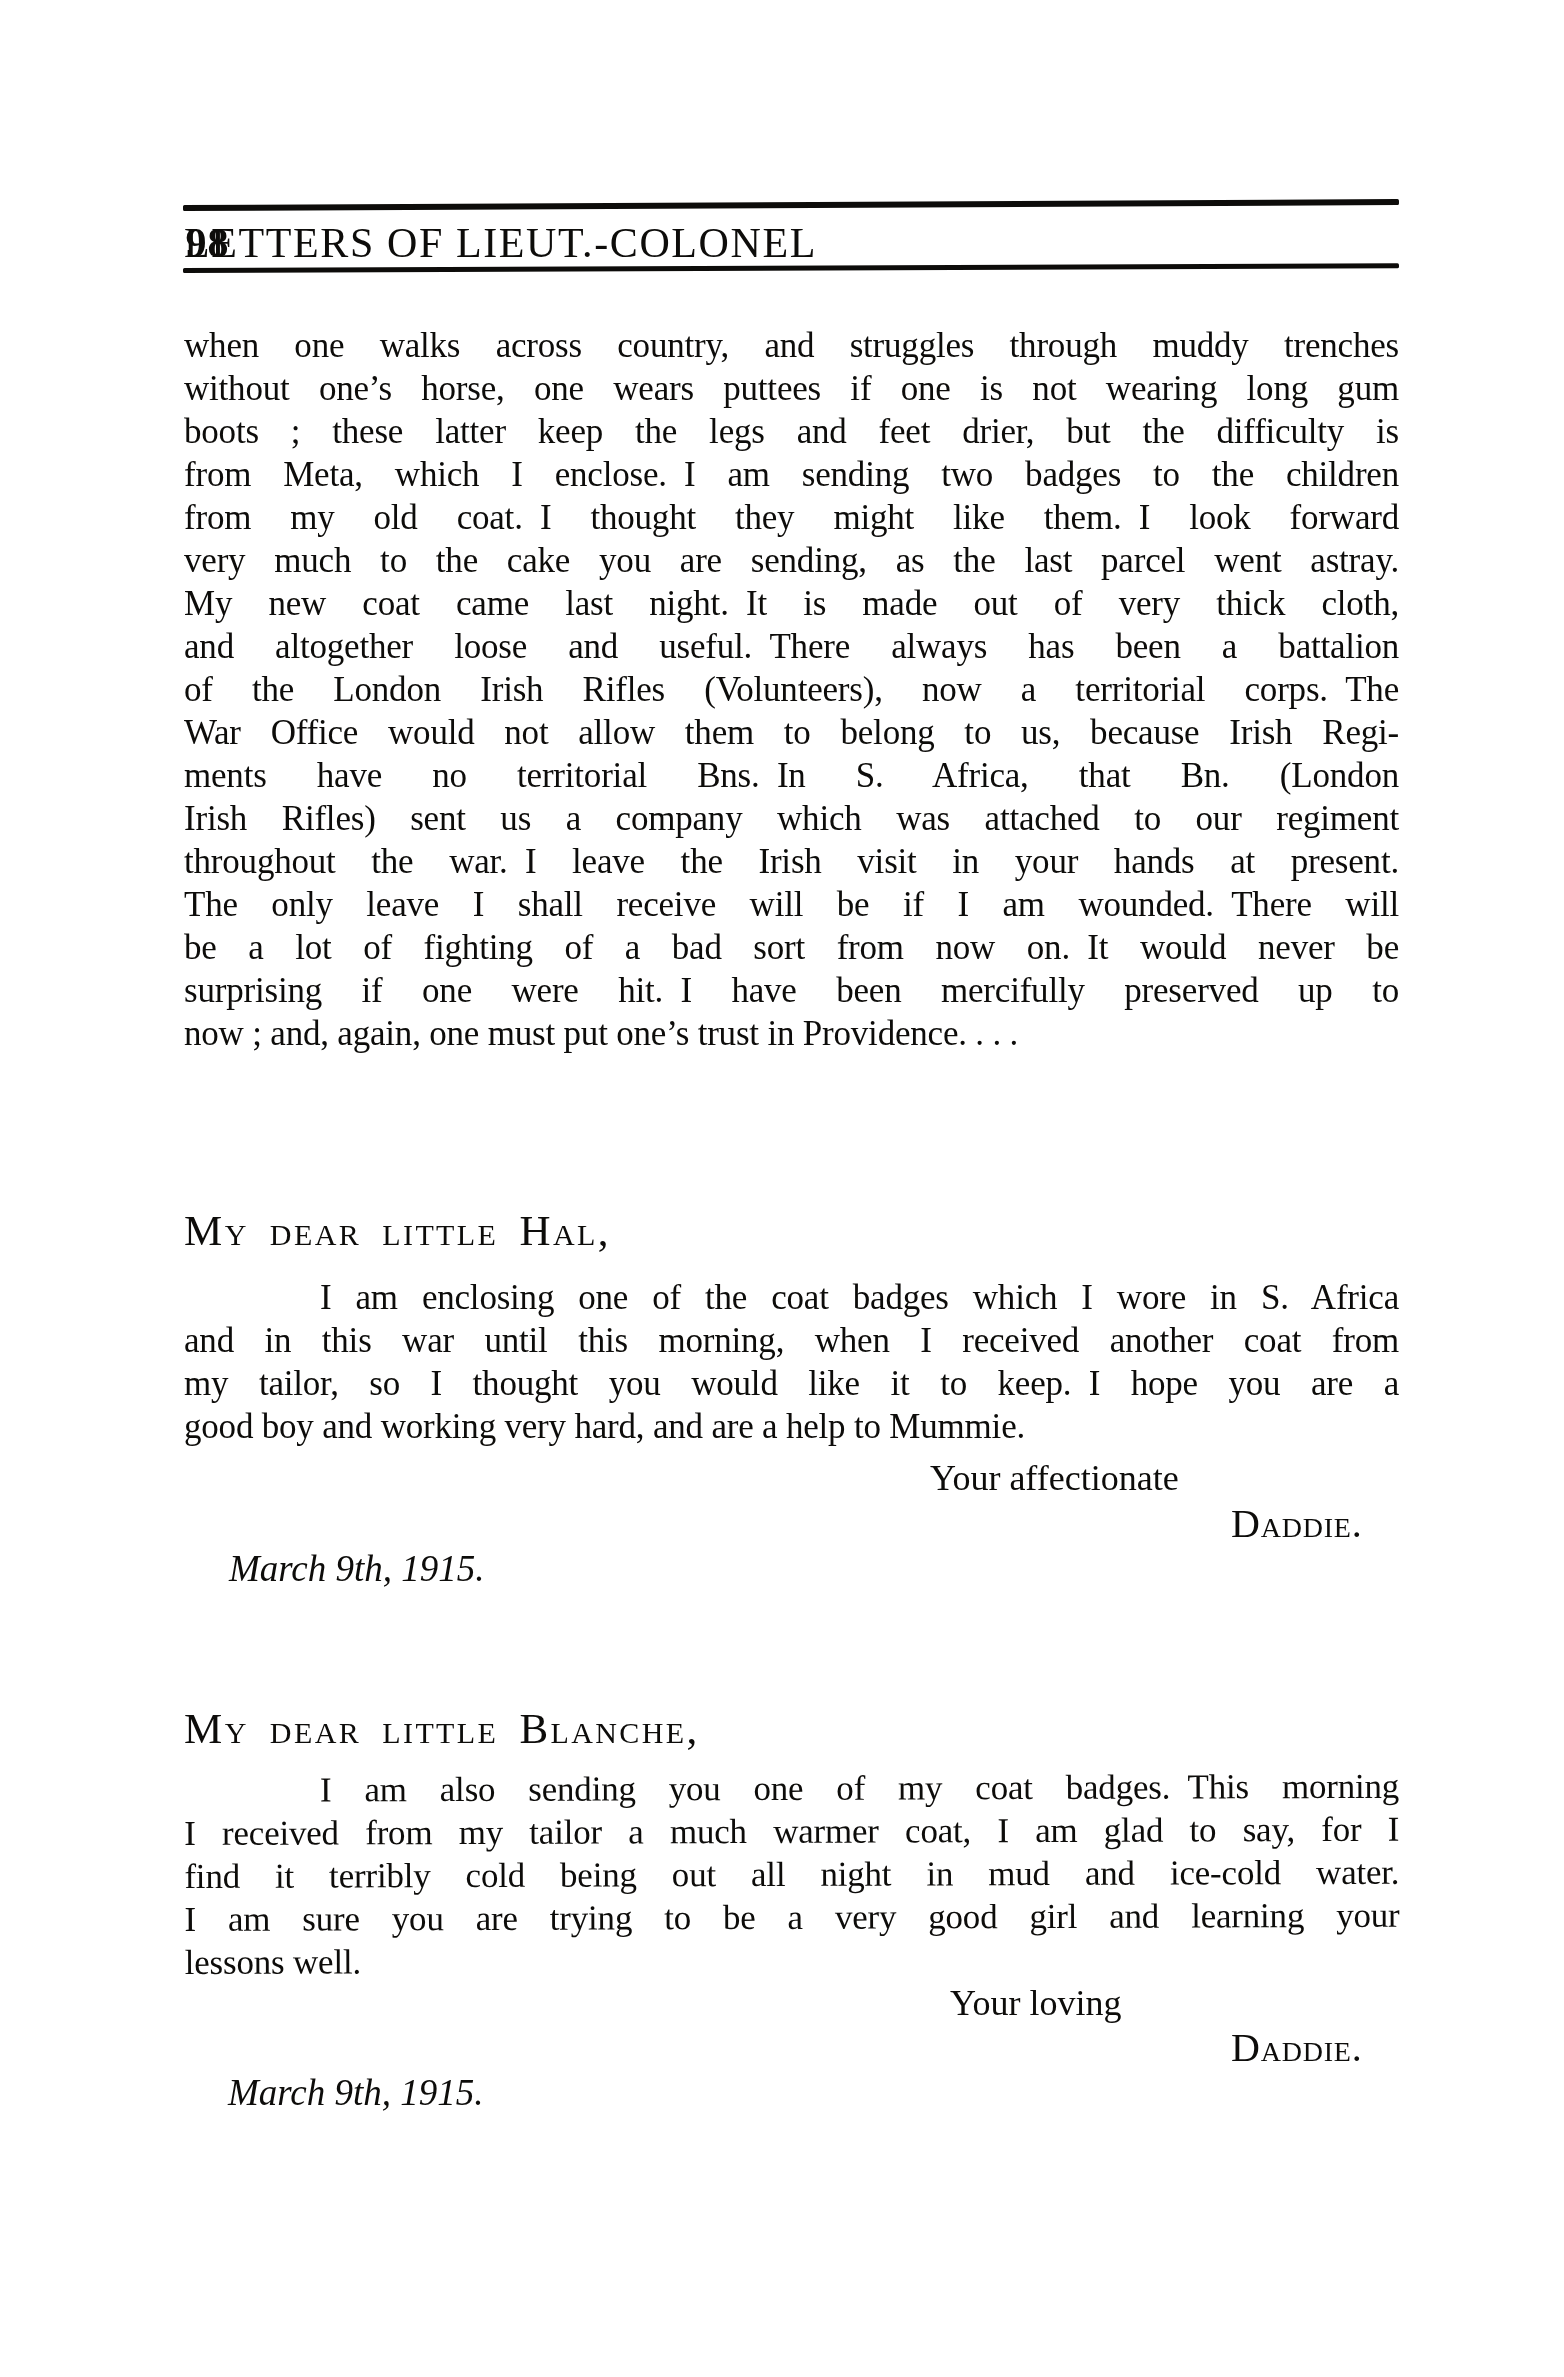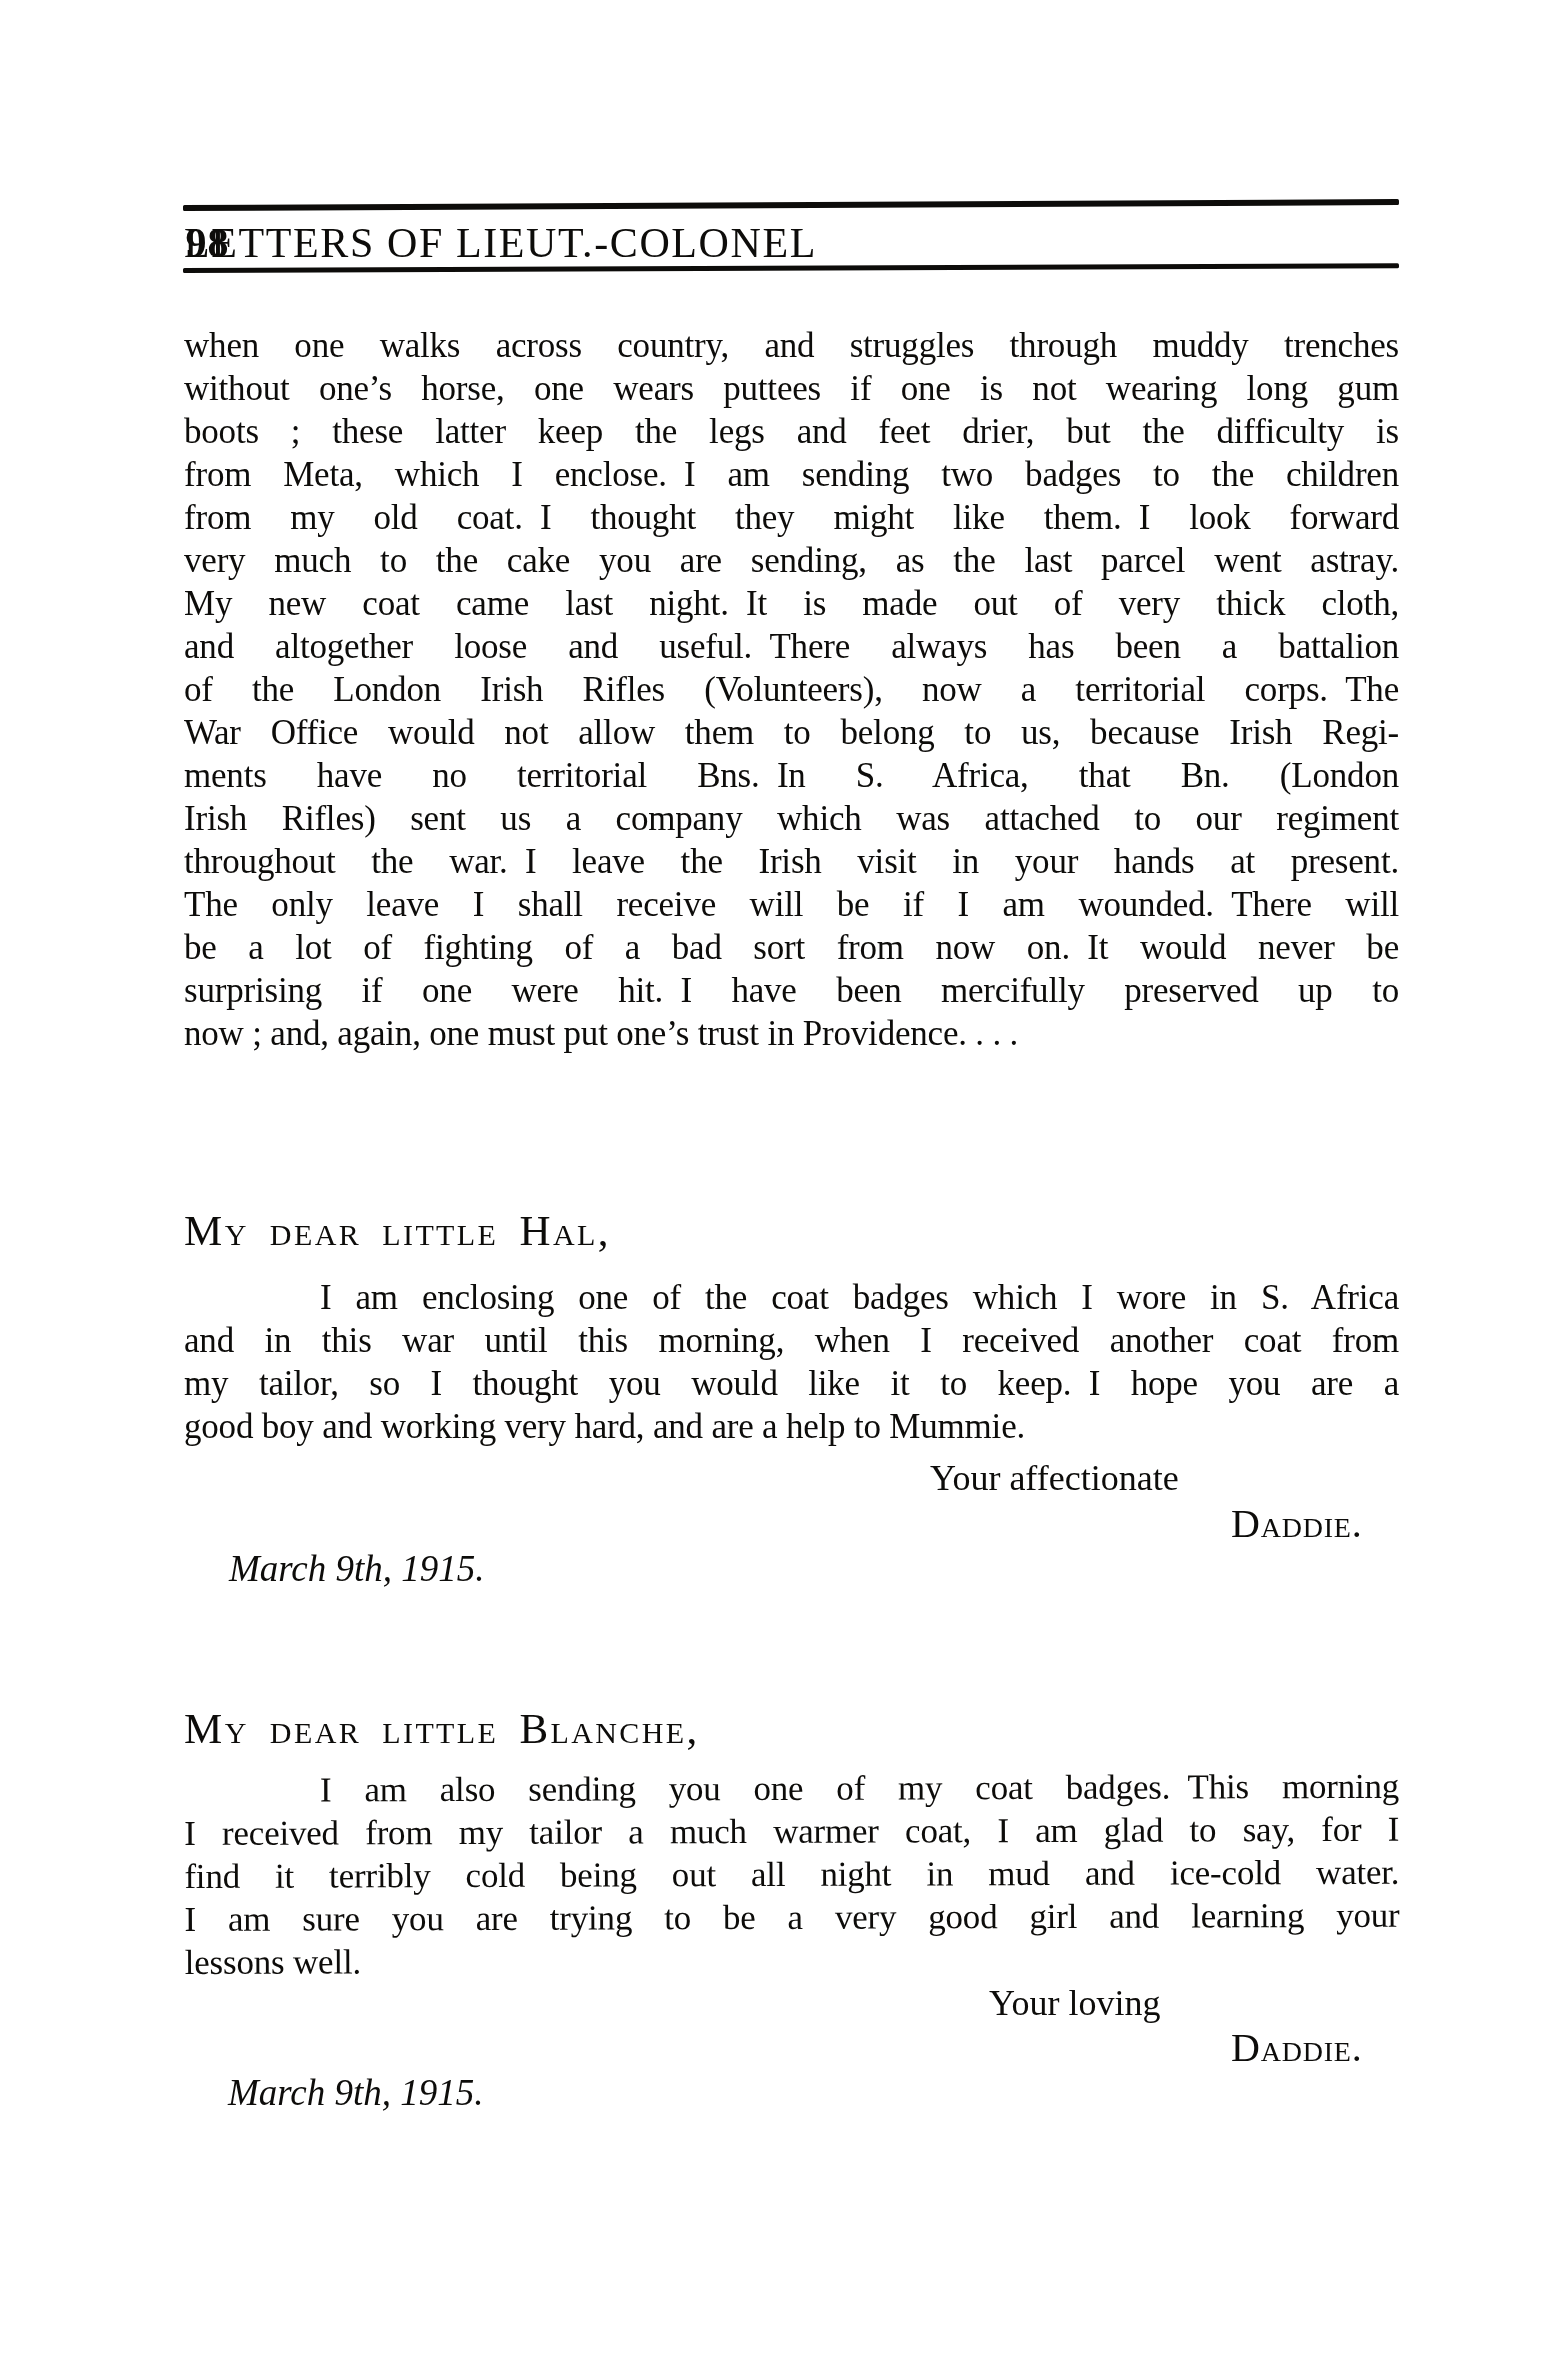--- a/index.html
+++ b/index.html
@@ -61,21 +61,21 @@
     letter-spacing:0.8px;
   }
   .letter-date {
     position:absolute;
     font-style:italic;
     font-size:37px; line-height:43px;
   }
   .l1-closing { left:930px; top:1457px; }
   .l1-sig     { left:1231px; top:1502px; }
   .l1-date    { left:229px;  top:1547px; }
-  .l2-closing { left:989px; top:1982px; }
+  .l2-closing { left:950px; top:1982px; }
   .l2-sig     { left:1231px; top:2026px; }
   .l2-date    { left:228px;  top:2071px; }
 </style>
 </head>
 <body>
 
 <div class="page">
 
   <div class="rule rule-top"></div>
   <div class="header-band">

